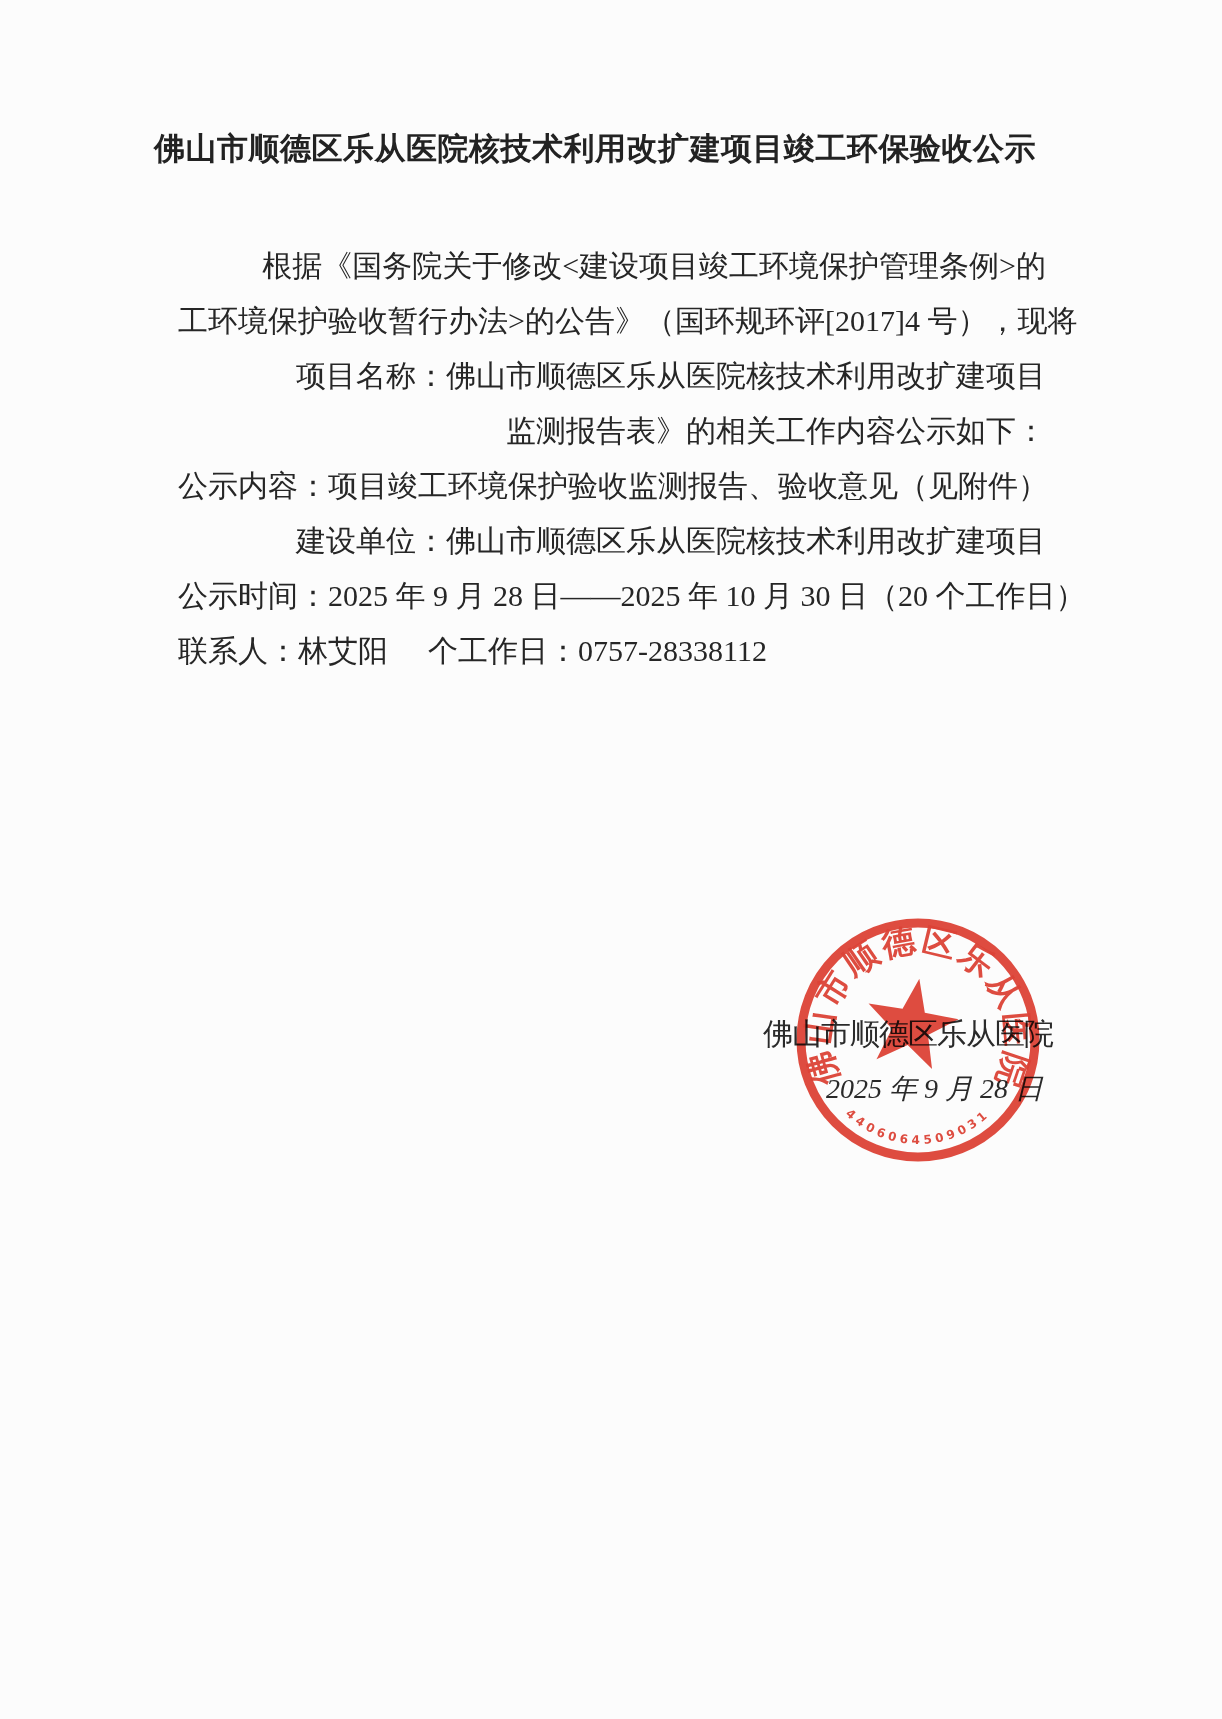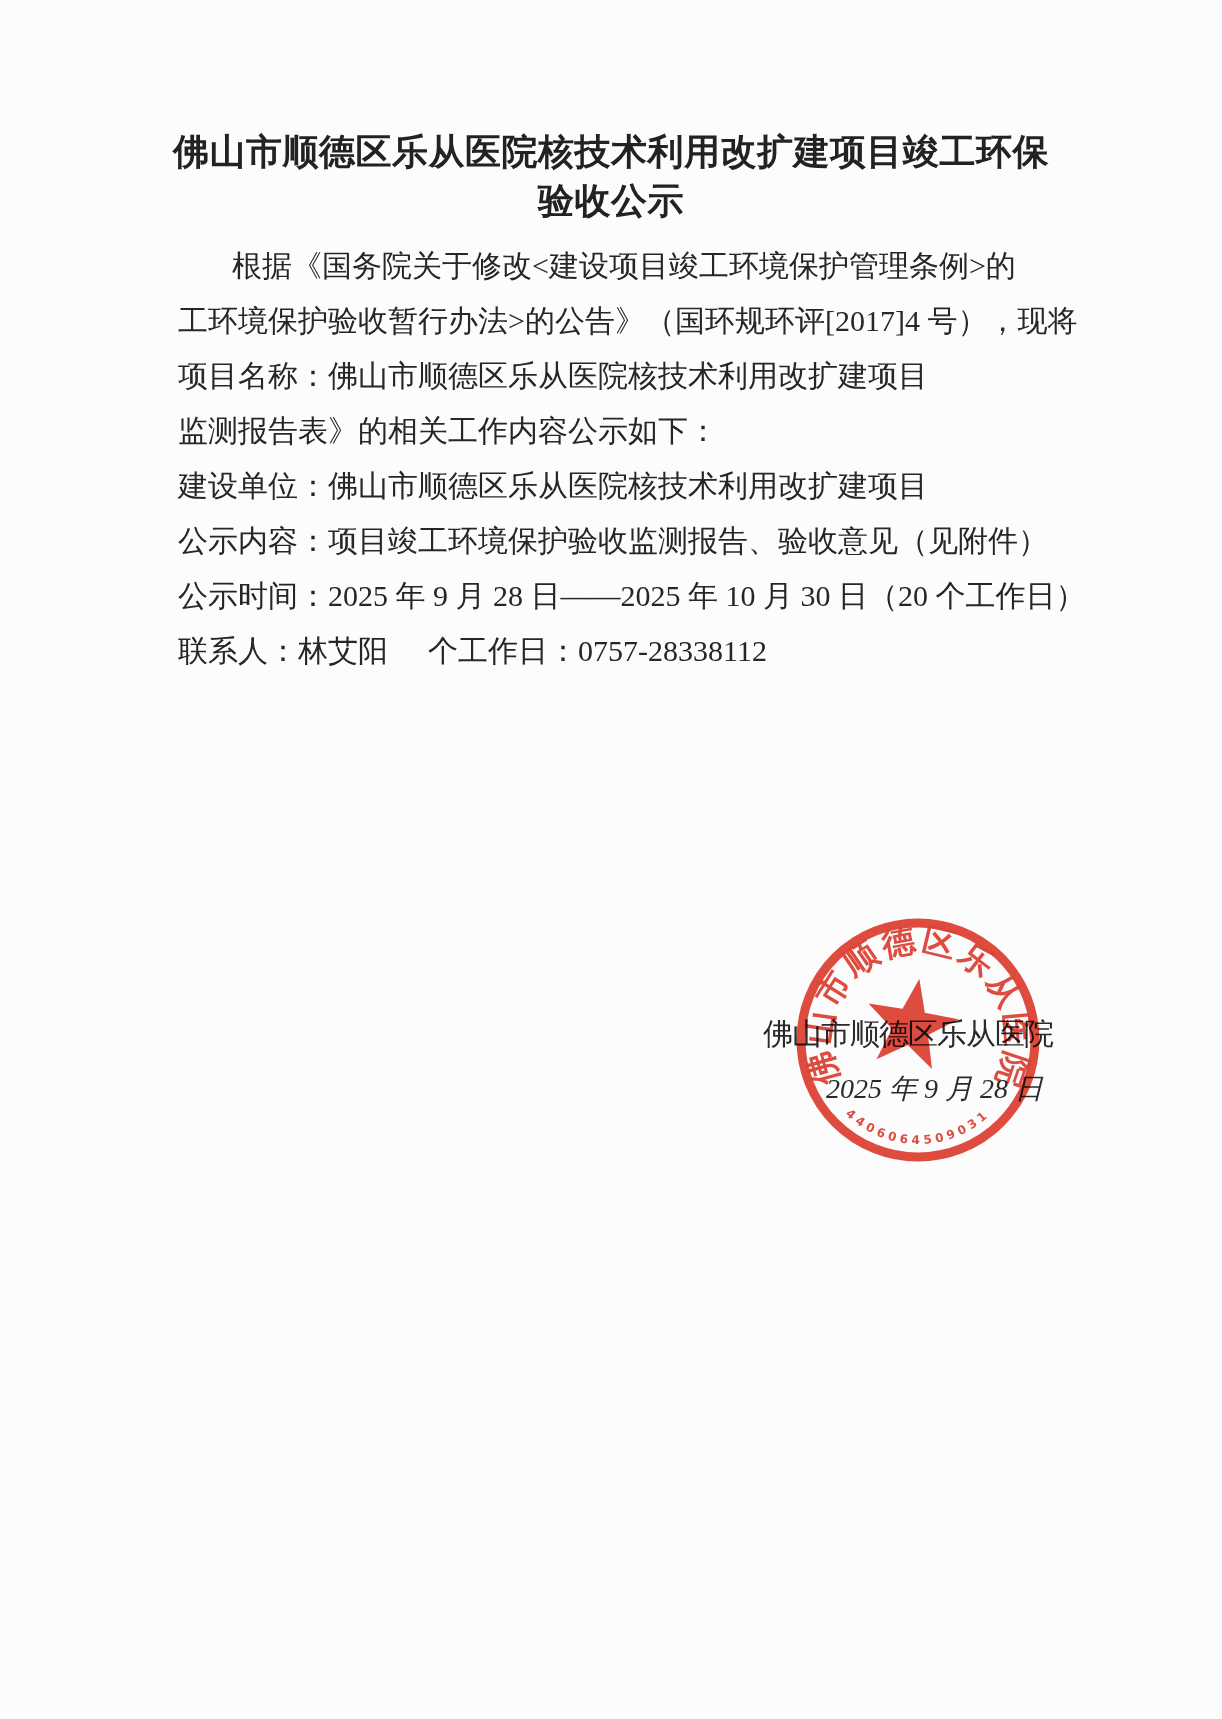--- a/index.html
+++ b/index.html
@@ -9,39 +9,39 @@
     height: 1719px;
     margin: 0 auto;
     background: #fcfcfc;
     overflow: hidden;
     font-family: "Liberation Serif", "DejaVu Serif", serif;
     color: #262626;
   }
   .doc-title {
     position: absolute;
     top: 128px;
-    left: 161px;
+    left: 145px;
     width: 900px;
     margin: 0;
     text-align: center;
-    font-size: 36px;
+    font-size: 31px;
     font-weight: 700;
     letter-spacing: 0.5px;
     color: #222;
   }
   .doc-body {
     position: absolute;
     top: 238px;
     left: 178px;
     width: 868px;
     font-size: 30px;
     line-height: 55px;
     white-space: nowrap;
   }
-  .text-line { height: 55px; }
+  .text-line { height: 55px; text-align: right; }
   .text-line.first-indent { padding-left: 54px; }
   .contact-line { height: 55px; }
   .contact-gap { display: inline-block; width: 40px; }
   .signature-org {
     position: absolute;
     top: 1014px;
     left: 763px;
     font-size: 30px;
     letter-spacing: -1px;
     color: #2a2a2a;
@@ -84,22 +84,22 @@
 
 <div class="page">
 
   <h1 class="doc-title">佛山市顺德区乐从医院核技术利用改扩建项目竣工环保验收公示</h1>
 
   <div class="doc-body">
     <div class="text-line first-indent">根据《国务院关于修改&lt;建设项目竣工环境保护管理条例&gt;的</div>
     <div class="text-line">工环境保护验收暂行办法&gt;的公告》（国环规环评[2017]4 号），现将</div>
     <div class="text-line">项目名称：佛山市顺德区乐从医院核技术利用改扩建项目</div>
     <div class="text-line">监测报告表》的相关工作内容公示如下：</div>
+    <div class="text-line">公示内容：项目竣工环境保护验收监测报告、验收意见（见附件）</div>
     <div class="text-line">建设单位：佛山市顺德区乐从医院核技术利用改扩建项目</div>
-    <div class="text-line">公示内容：项目竣工环境保护验收监测报告、验收意见（见附件）</div>
     <div class="text-line">公示时间：2025 年 9 月 28 日——2025 年 10 月 30 日（20 个工作日）</div>
     <div class="contact-line">
       <span>联系人：</span><span>林艾阳</span><span class="contact-gap"></span><span>个工作日：</span><span>0757-28338112</span>
     </div>
   </div>
 
   <div class="signature-org">佛山市顺德区乐从医院</div>
   <div class="signature-date">2025 年 9 月 28 日</div>
 
   <svg class="stamp" viewBox="0 0 248 254" xmlns="http://www.w3.org/2000/svg">

